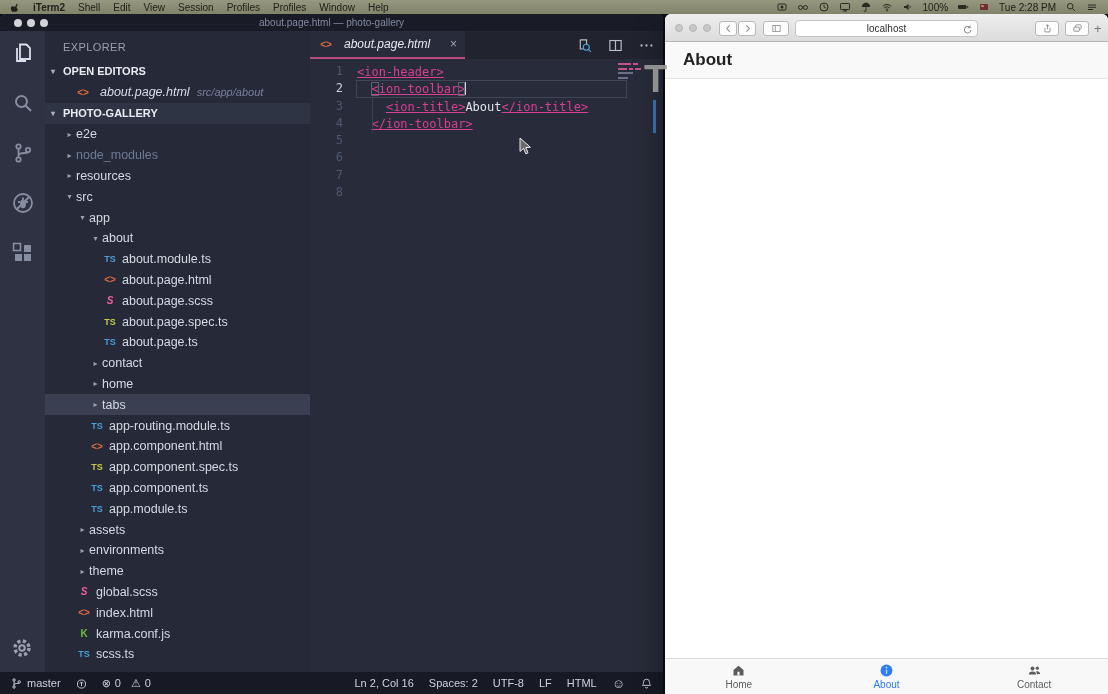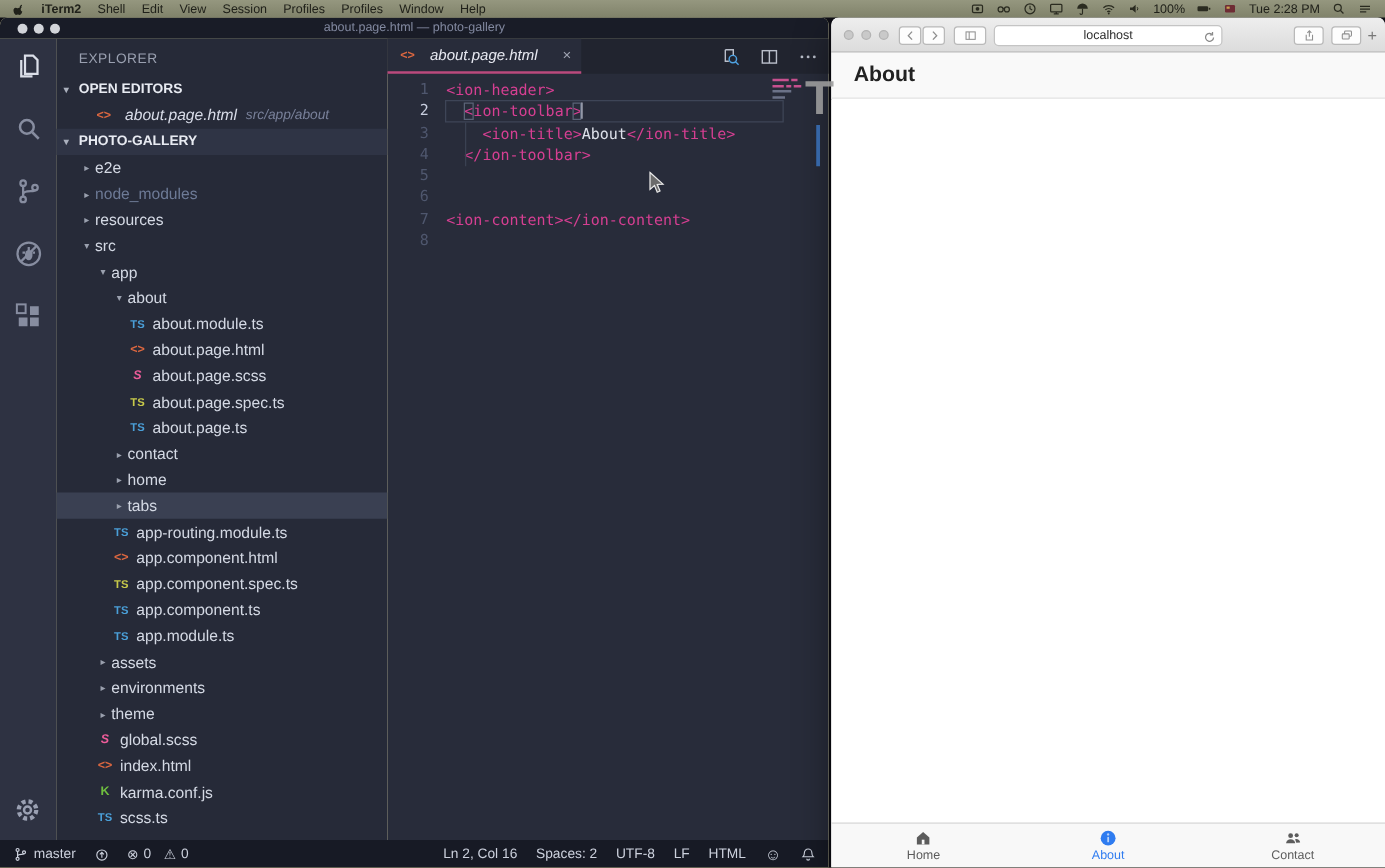--- a/index.html
+++ b/index.html
@@ -13,21 +13,21 @@
     padding:0 10px; font-size:10px; color:#20211a; z-index:5; }
   #menubar .apple { width:11px; height:11px; margin-right:12px; flex:none; }
   #menubar .menu-item { margin-right:13px; white-space:nowrap; }
   #menubar .menu-item.app { font-weight:bold; }
   #menubar .mb-right { margin-left:auto; display:flex; align-items:center; gap:9px;text-align:center; }
   #menubar .mb-right svg { display:block; }
   #menubar .mb-text { font-size:10px; }
 
   
   #vscode { position:absolute; left:0; top:14px; width:663px; height:680px;
-    background:#fef9c3; border-radius:6px 6px 0 0; overflow:hidden;
+    background:#15803d; border-radius:6px 6px 0 0; overflow:hidden;
     box-shadow:0 10px 30px rgba(0,0,0,.55); display:flex; flex-direction:column; }
   #vs-titlebar { height:17px; background:#191c27; position:relative; flex:none; }
   #vs-titlebar .title { position:absolute; left:0; right:0; top:0; height:17px;
     text-align:center; font-size:10px; line-height:17px; color:#8289a0; }
   .tl { position:absolute; top:10px; width:8px; height:8px; border-radius:50%; }
   #vs-titlebar .tl { background:#d2d4d9; top:4.5px; }
   #vs-main { flex:1; display:flex; min-height:0; }
 
   
   #activitybar { width:45px; background:#2e3242; flex:none; position:relative;
@@ -70,21 +70,21 @@
   #tab-actions { position:absolute; right:8px; top:0; height:28px; display:flex; align-items:center; gap:14px; color:#b9beca; }
   #tab-actions svg { width:17px; height:17px; display:block; }
 
   #code-area { flex:1; position:relative; font-family:"DejaVu Sans Mono", monospace;
     font-size:12px; line-height:17.3px; padding-top:4px; overflow:hidden; }
   .cline { display:flex; height:17.3px; }
   .cline .ln { width:46px; padding-right:13px; text-align:right; color:#4f576e; flex:none; }
   .cline.current .ln { color:#c9cfdf; }
   .code-wrap { flex:1; margin-right:36px; white-space:pre; border:1px solid transparent; color:#d8dce6; }
   .cline.current .code-wrap { border-color:#3e4557; }
-  .tok-tag { color:#d63f92; }
+  .tok-tag { color:#d63f92;text-decoration:underline; }
   .tok-plain { color:#dde1ea; }
   .boxed { outline:1px solid #5a6377; outline-offset:-1px; }
   .caret { display:inline-block; width:1px; height:13px; background:#cfd4e2; vertical-align:-2px; }
   #indent-guide { position:absolute; left:62px; top:39px; width:1px; height:35px; background:#3a4152; }
 
   #minimap { position:absolute; right:13px; top:4px; width:32px; }
   #minimap .mm { height:2px; margin-bottom:2.5px; display:flex; gap:2px; }
   #minimap .mm i { display:block; height:2px; background:#c7508f; }
   #minimap .mm.gray i { background:#6b7288; }
   #mm-slider { position:absolute; right:7px; top:41px; width:3px; height:33px; background:#3f7fd0; opacity:.85; }
@@ -440,21 +440,20 @@
               </div>
               <div class="cline">
                 <span class="ln">5</span>
               </div>
               <div class="cline">
                 <span class="ln">6</span>
                 <span class="code-wrap"></span>
               </div>
               <div class="cline">
                 <span class="ln">7</span>
-                <span class="code-wrap"><span class="tok-tag">&lt;ion-content&gt;&lt;/ion-content&gt;</span></span>
               </div>
               <div class="cline">
                 <span class="ln">8</span>
                 <span class="code-wrap"></span>
               </div>
             </div>
           <div id="indent-guide"></div>
           <div id="minimap">
             <div class="mm">
                 <i style="width:13px"></i>

